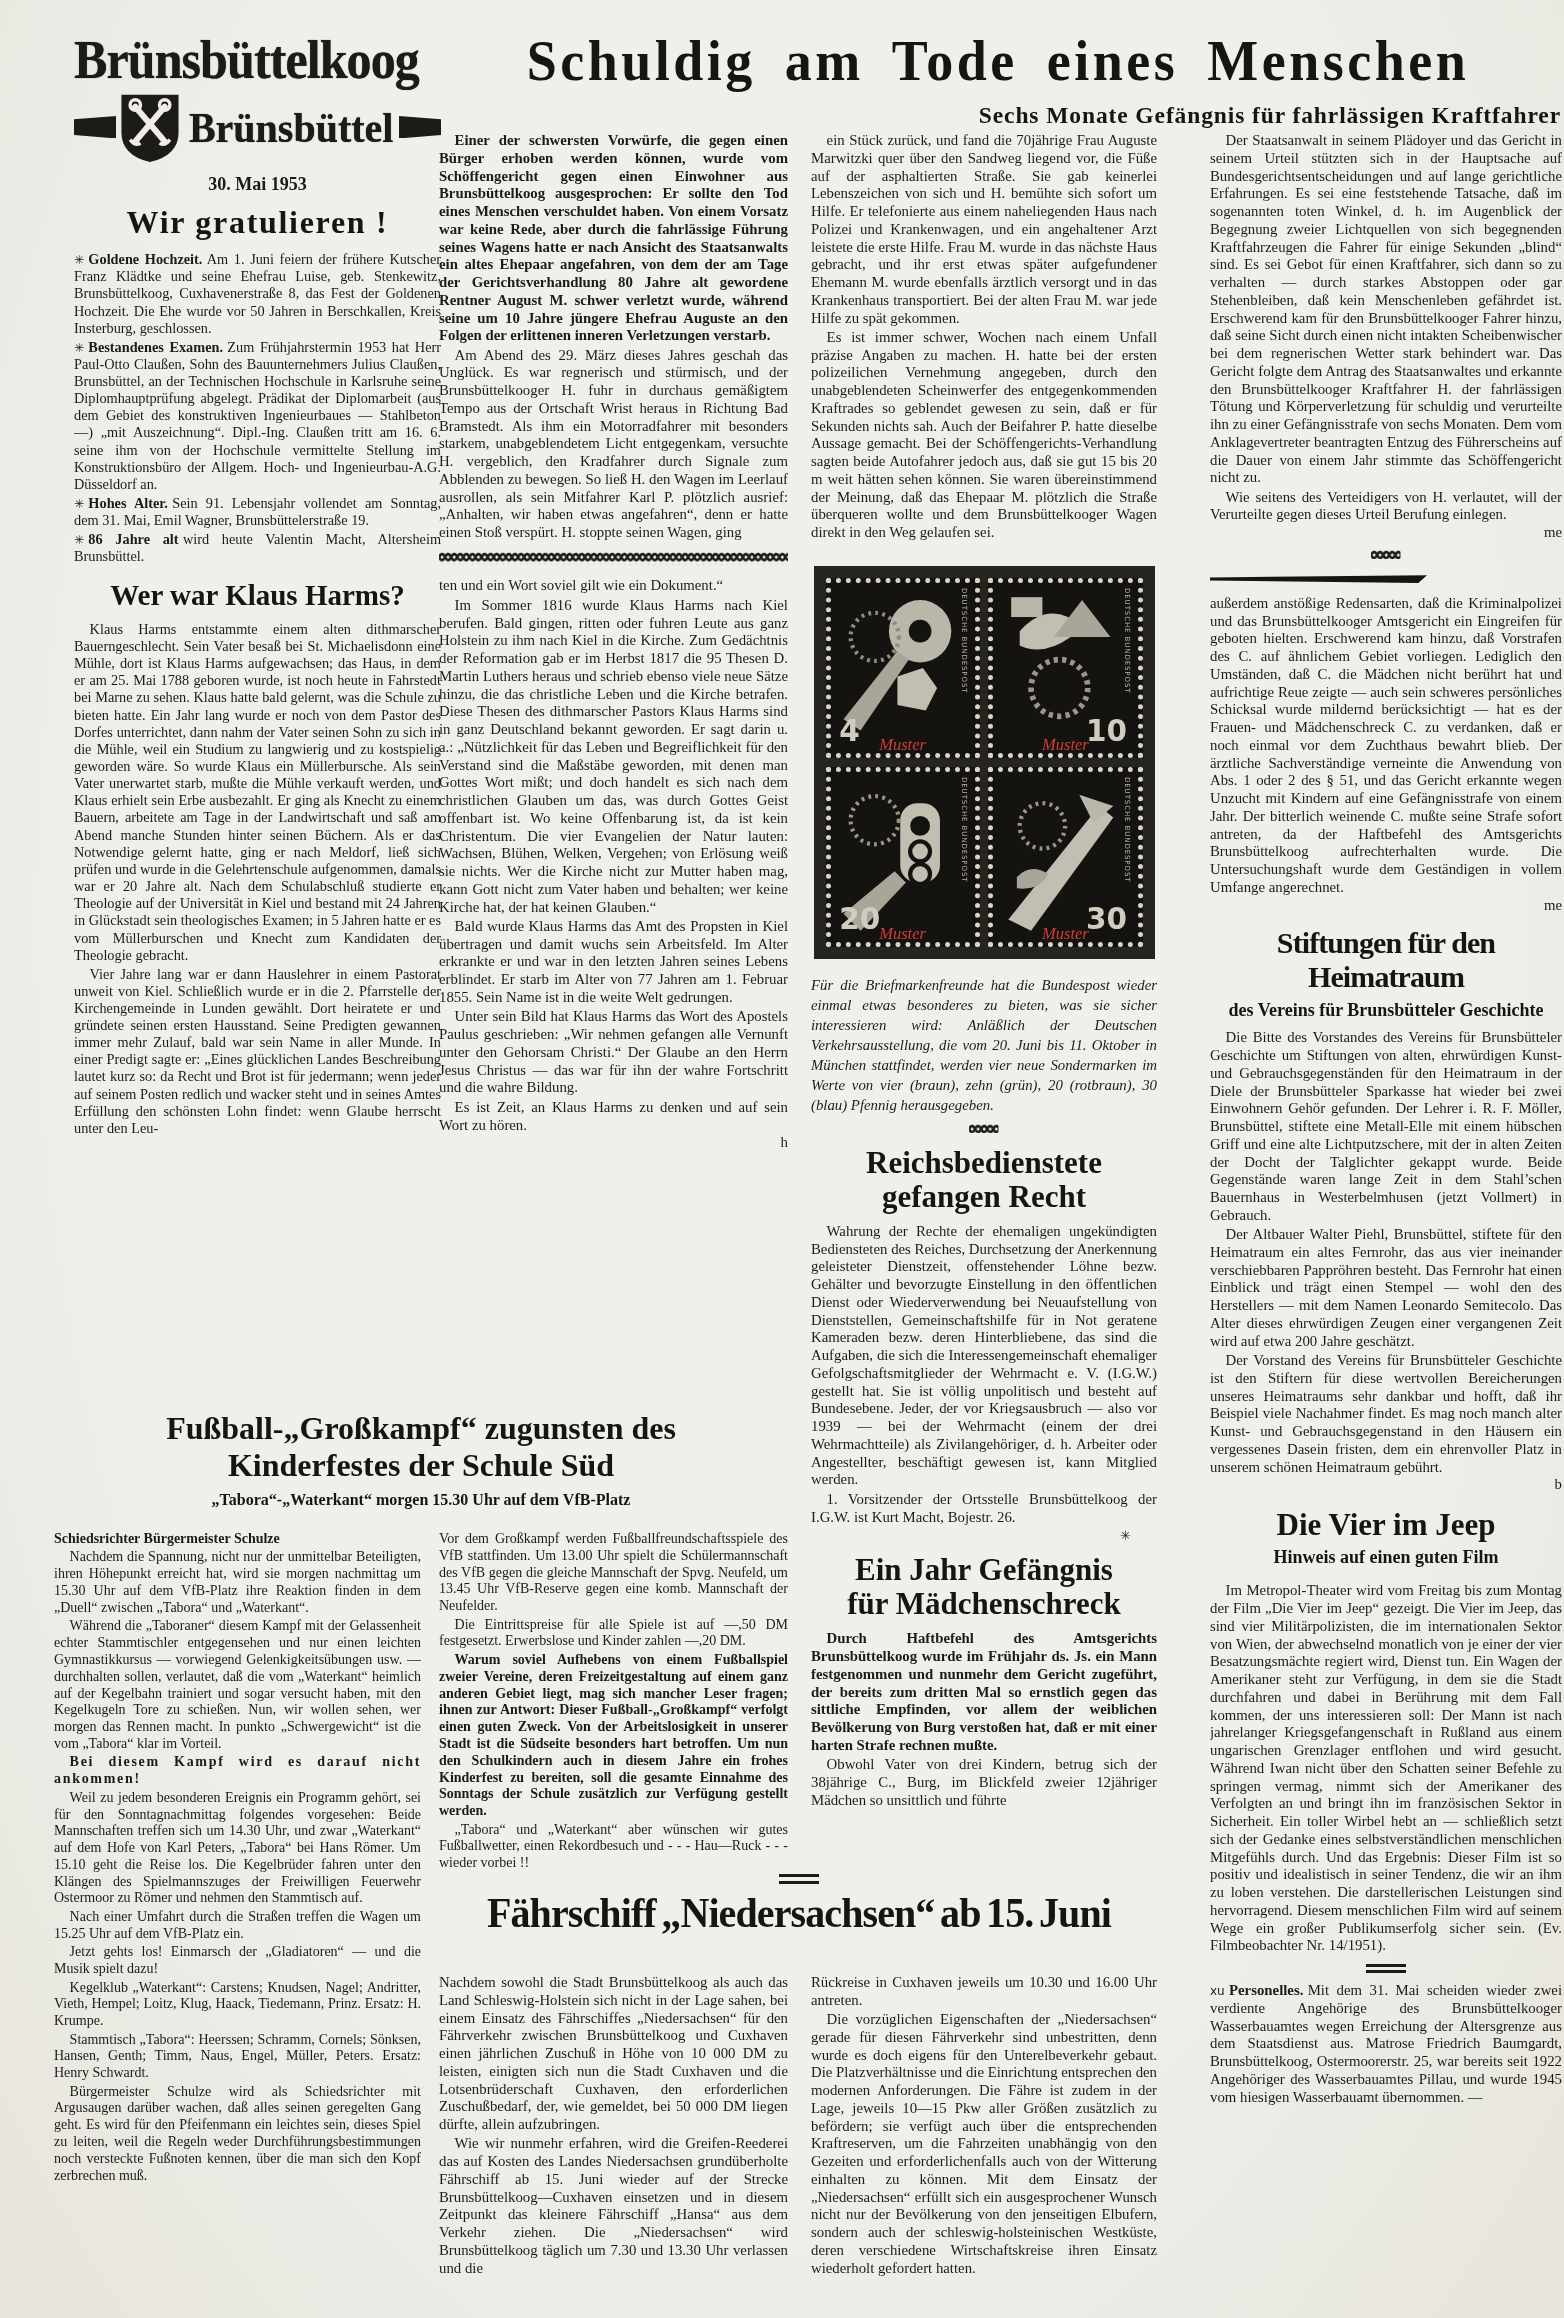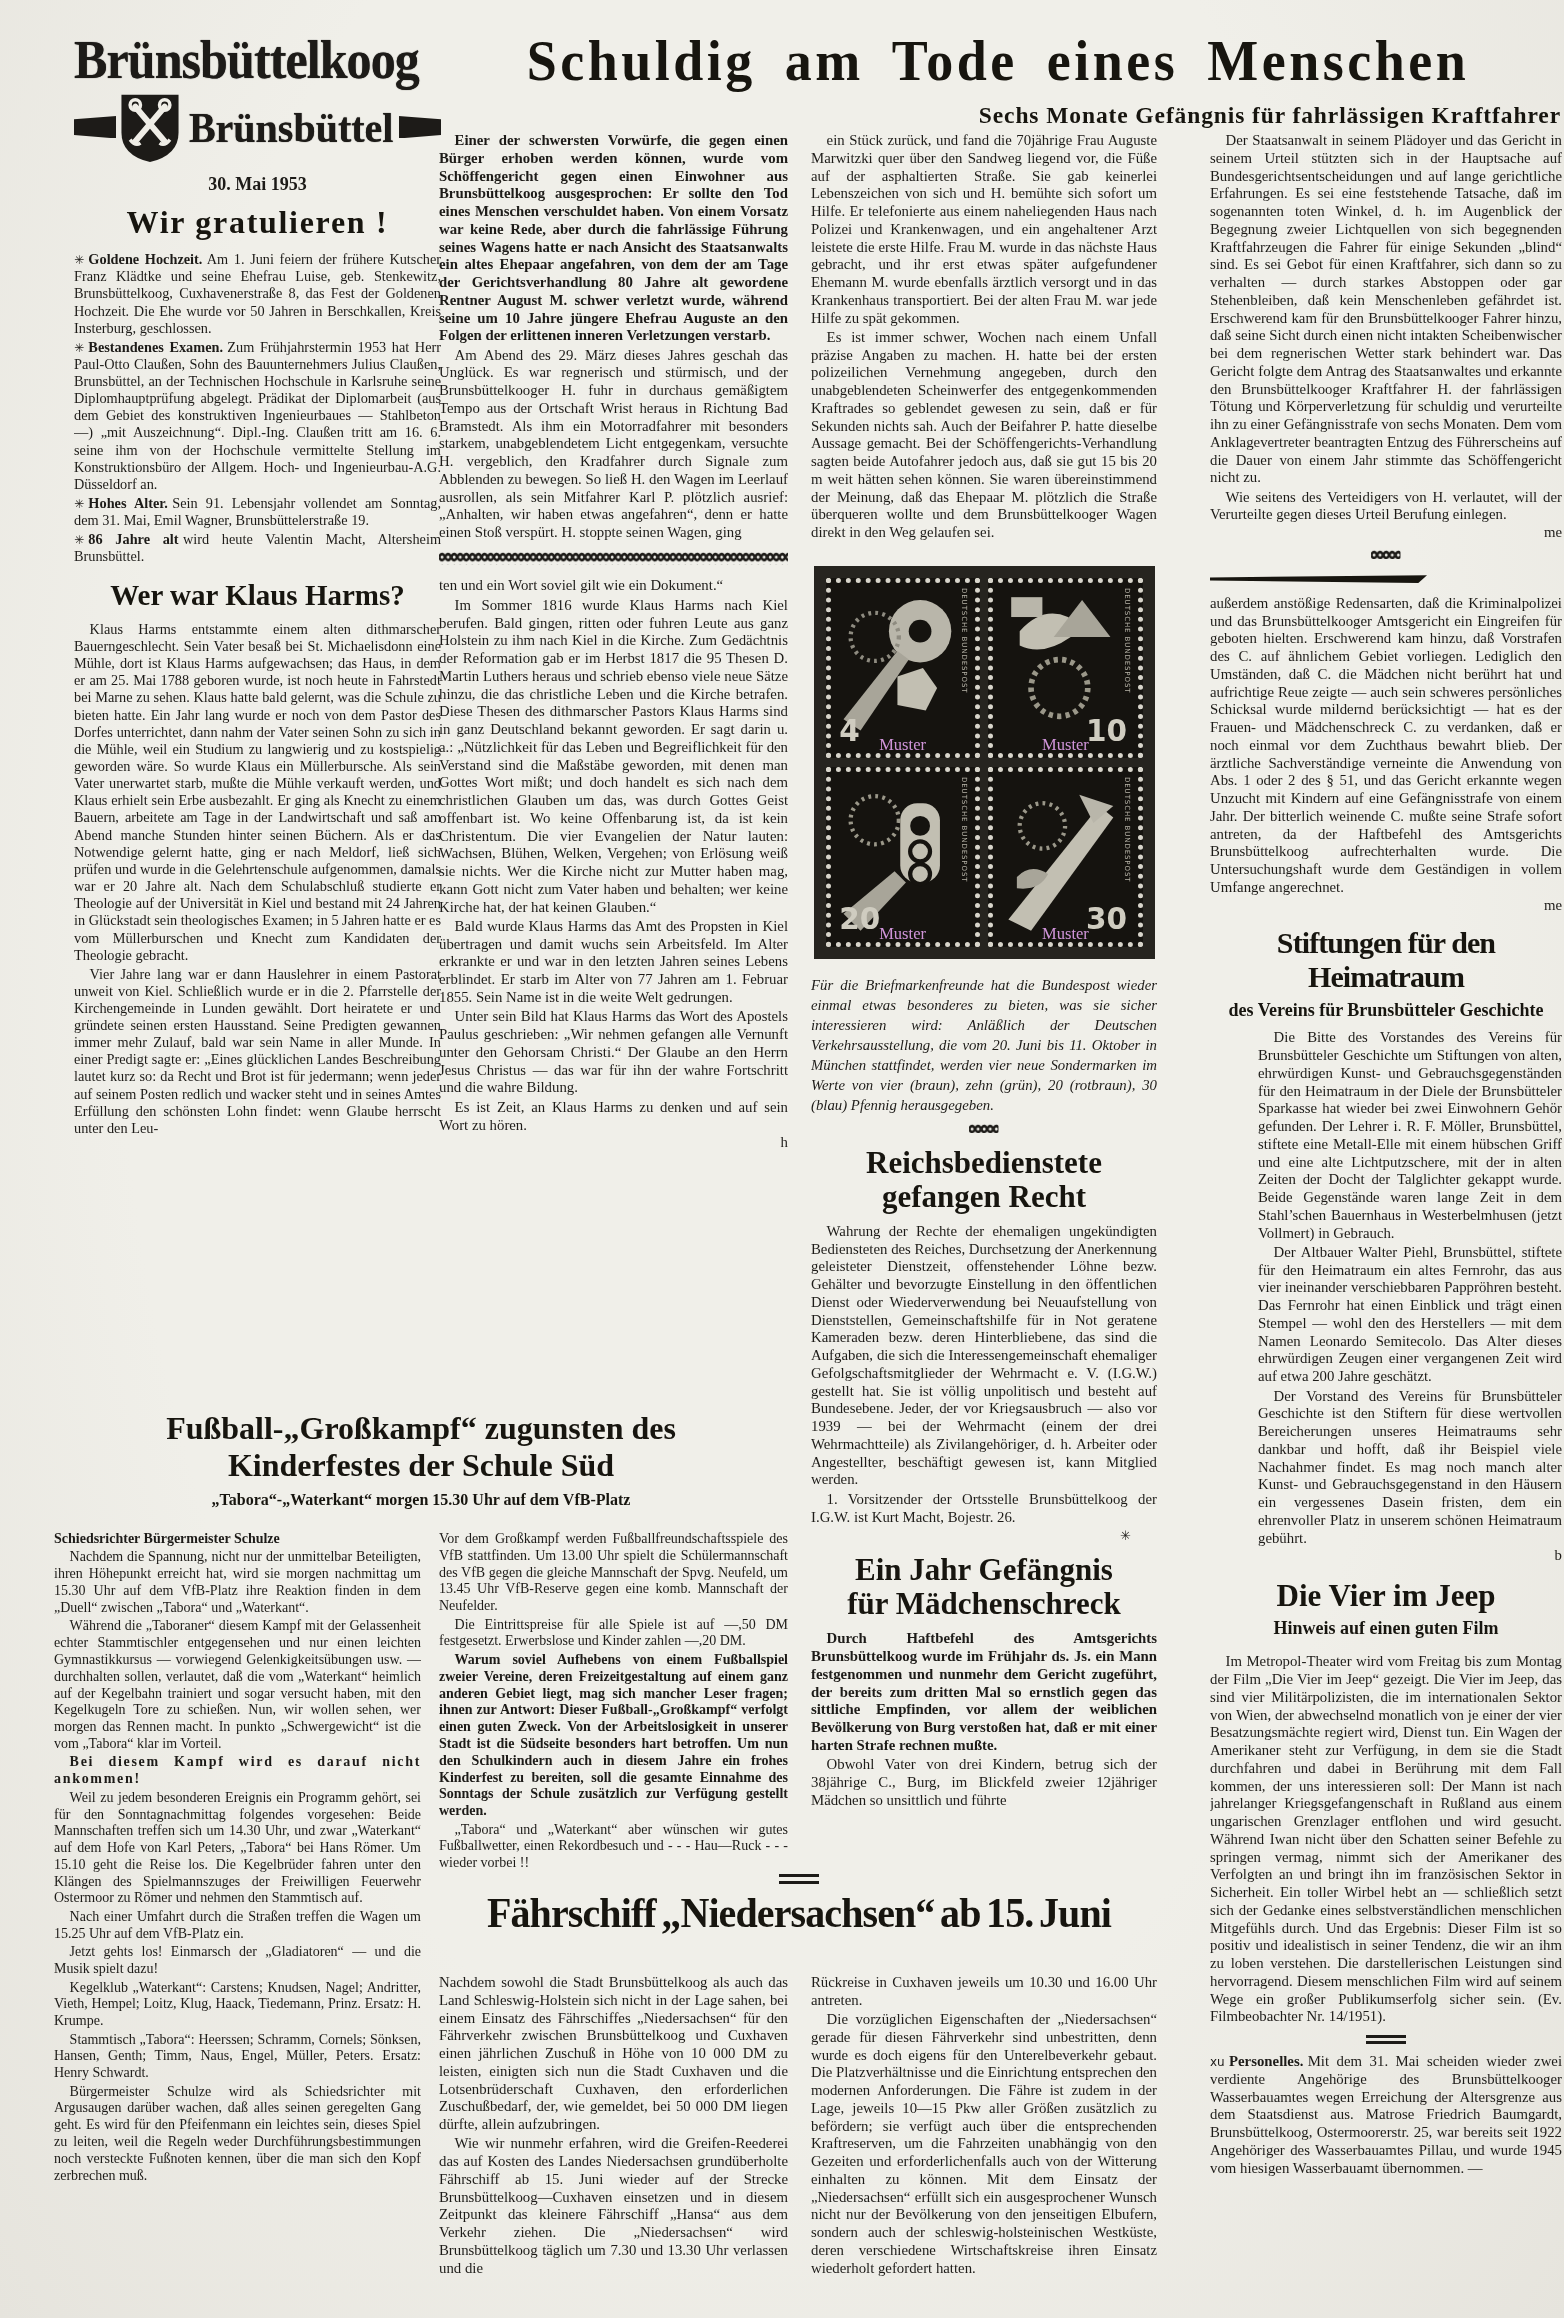--- a/index.html
+++ b/index.html
@@ -49,21 +49,21 @@
   .stampsblock{width:341px;height:393px;background:#26241f;margin:24px auto 0 auto;
                display:grid;grid-template-columns:1fr 1fr;grid-template-rows:1fr 1fr;gap:8.7px;padding:12px;box-sizing:border-box;}
   .stamp{position:relative;background:#15130f;border:5.2px dotted #d8d5cb;box-sizing:border-box;overflow:hidden;}
   .stamp svg{position:absolute;inset:0;width:100%;height:100%;}
   .stamp .value{position:absolute;bottom:7px;font-size:29.5px;font-weight:bold;color:#cfccc0;
                 font-family:"DejaVu Sans",sans-serif;line-height:1;}
   .stamp .value.bl{left:8.7px;} .stamp .value.br{right:10.4px;}
   .stamp .sidetext{position:absolute;top:5.2px;right:7px;writing-mode:vertical-rl;font-size:7px;
                    letter-spacing:0.9px;color:#b7b4a8;font-family:"DejaVu Sans",sans-serif;}
   .stamp .overprint{position:absolute;bottom:-1.7px;left:50%;transform:translateX(-50%);
-                    font-size:16.5px;color:#f0abfc;opacity:.85;}
+                    font-size:16.5px;font-style:italic;color:#ef4444;opacity:.85;}
   .caption{margin-top:17.4px;}
 </style>
 </head>
 <body>
 
 <svg width="0" height="0" style="position:absolute">
   <defs>
     <pattern id="rope" width="14" height="14" patternUnits="userSpaceOnUse">
       <path d="M0 7 Q3.5 0 7 7 T14 7" fill="none" stroke="#1d1b18" stroke-width="3"></path>
       <path d="M0 7 Q3.5 14 7 7 T14 7" fill="none" stroke="#1d1b18" stroke-width="3"></path>
@@ -239,21 +239,21 @@
     <div class="taper"></div>
 
     <div>
 
     <p class="para noindent">außerdem anstößige Redensarten, daß die Kriminalpolizei und das Brunsbüttelkooger Amtsgericht ein Eingreifen für geboten hielten. Erschwerend kam hinzu, daß Vorstrafen des C. auf ähnlichem Gebiet vorliegen. Lediglich den Umständen, daß C. die Mädchen nicht berührt hat und aufrichtige Reue zeigte — auch sein schweres persönliches Schicksal wurde mildernd berücksichtigt — hat es der Frauen- und Mädchenschreck C. zu verdanken, daß er noch einmal vor dem Zuchthaus bewahrt blieb. Der ärztliche Sachverständige verneinte die Anwendung von Abs. 1 oder 2 des § 51, und das Gericht erkannte wegen Unzucht mit Kindern auf eine Gefängnisstrafe von einem Jahr. Der bitterlich weinende C. mußte seine Strafe sofort antreten, da der Haftbefehl des Amtsgerichts Brunsbüttelkoog aufrechterhalten wurde. Die Untersuchungshaft wurde dem Geständigen in vollem Umfange angerechnet.</p>
         <p class="para sign">me</p>
       </div>
 
     <h2 class="h-stift" style="margin-top:12px;">Stiftungen für den Heimatraum</h2>
     <h4 class="h-sub">des Vereins für Brunsbütteler Geschichte</h4>
-    <div style="margin-top:8.7px;margin-left:48px;">
+    <div style="margin-top:8.7px;">
 
     <p class="para normal">Die Bitte des Vorstandes des Vereins für Brunsbütteler Geschichte um Stiftungen von alten, ehrwürdigen Kunst- und Gebrauchsgegenständen für den Heimatraum in der Diele der Brunsbütteler Sparkasse hat wieder bei zwei Einwohnern Gehör gefunden. Der Lehrer i. R. F. Möller, Brunsbüttel, stiftete eine Metall-Elle mit einem hübschen Griff und eine alte Lichtputzschere, mit der in alten Zeiten der Docht der Talglichter gekappt wurde. Beide Gegenstände waren lange Zeit in dem Stahl’schen Bauernhaus in Westerbelmhusen (jetzt Vollmert) in Gebrauch.</p>
         <p class="para normal">Der Altbauer Walter Piehl, Brunsbüttel, stiftete für den Heimatraum ein altes Fernrohr, das aus vier ineinander verschiebbaren Pappröhren besteht. Das Fernrohr hat einen Einblick und trägt einen Stempel — wohl den des Herstellers — mit dem Namen Leonardo Semitecolo. Das Alter dieses ehrwürdigen Zeugen einer vergangenen Zeit wird auf etwa 200 Jahre geschätzt.</p>
         <p class="para normal">Der Vorstand des Vereins für Brunsbütteler Geschichte ist den Stiftern für diese wertvollen Bereicherungen unseres Heimatraums sehr dankbar und hofft, daß ihr Beispiel viele Nachahmer findet. Es mag noch manch alter Kunst- und Gebrauchsgegenstand in den Häusern ein vergessenes Dasein fristen, dem ein ehrenvoller Platz in unserem schönen Heimatraum gebührt.</p>
         <p class="para sign">b</p>
       </div>
 
     <h2 class="h-sec" style="margin-top:14px;">Die Vier im Jeep</h2>
     <h4 class="h-sub">Hinweis auf einen guten Film</h4>
     <div style="margin-top:14px;">

